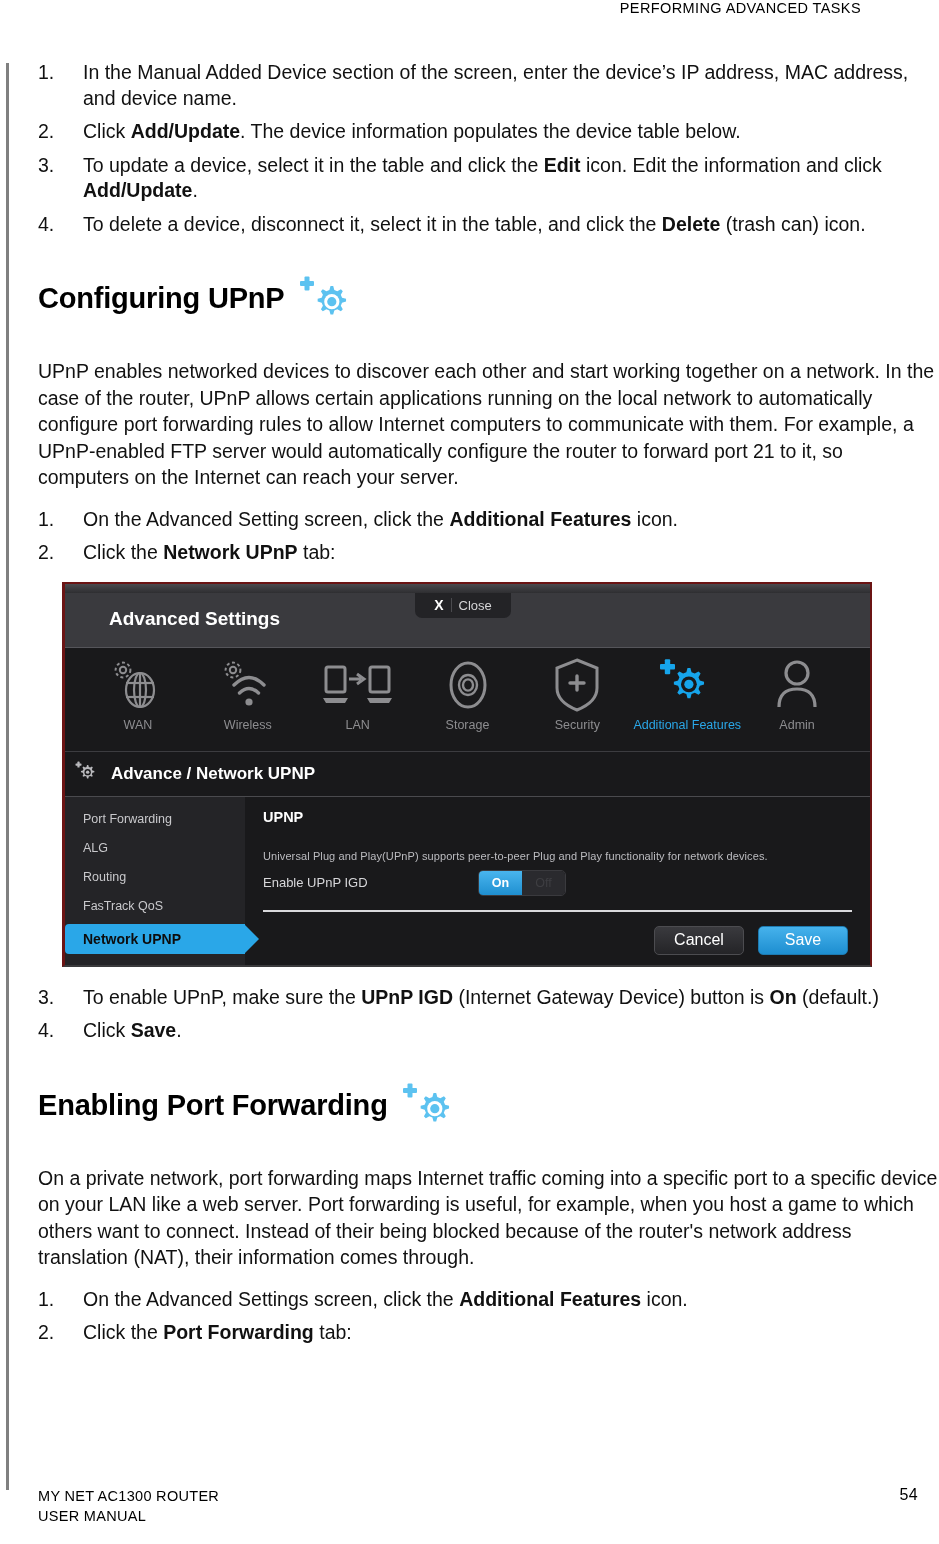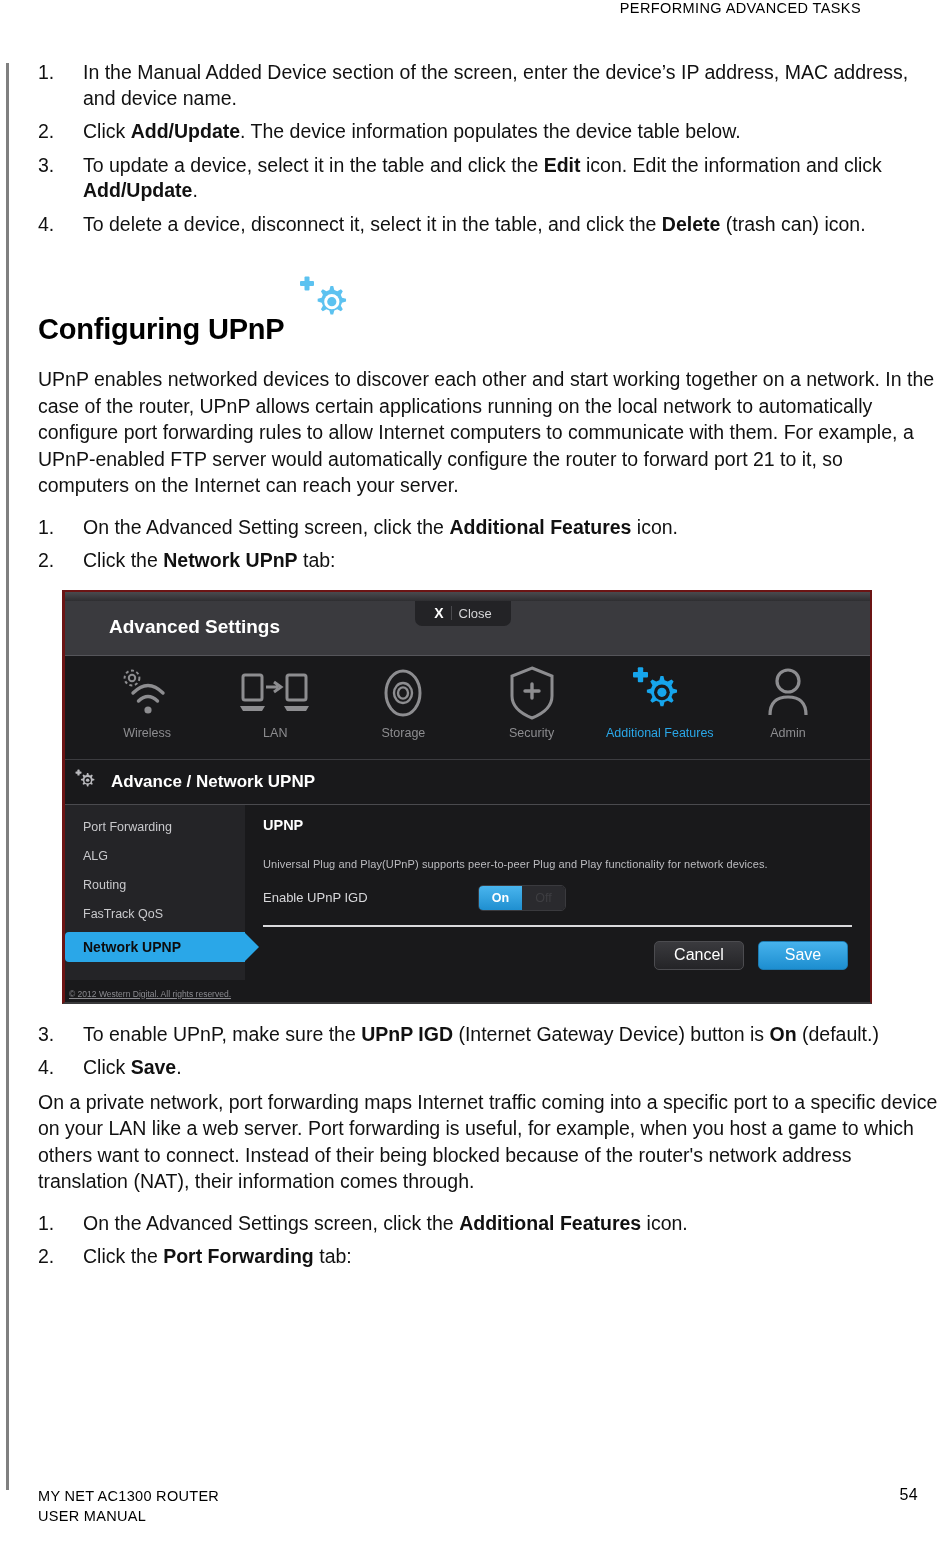--- a/index.html
+++ b/index.html
@@ -101,21 +101,21 @@
   
   h2.section {
     font-size: 29px;
     font-weight: bold;
     margin: 44px 0 20px 0;
     line-height: 34px;
     display: flex;
     align-items: flex-start;
     letter-spacing: -0.2px;
   }
-  h2.section .htext { display: inline-block; margin-top: 31px; }
+  h2.section .htext { display: inline-block; }
   .gear-plus {
     display: inline-block;
     margin-left: 12px;
     position: relative;
     top: -6px;
   }
 
   
   p.body {
     font-size: 19.5px;
@@ -279,21 +279,21 @@
     font-size: 14.5px;
     font-weight: bold;
     margin-bottom: 25px;
   }
   .main-sub {
     color: #bcbcc0;
     font-size: 11px;
     letter-spacing: 0.1px;
   }
   .field-row {
-    margin-top: 15px;
+    margin-top: 8px;
     display: flex;
     align-items: center;
   }
   .field-label {
     color: #d7d7da;
     font-size: 13px;
     width: 215px;
   }
   .toggle {
     width: 86px;
@@ -449,20 +449,38 @@
     <div class="fig-titlebar">
       <div class="fig-title">Advanced Settings</div>
       <div class="close-btn">
         <span class="x">X</span>
         <span>Close</span>
       </div>
     </div>
 
     <div class="fig-iconrow">
 
+      <div class="nav-item">
+        <div class="nav-glyph">
+          <svg width="56" height="56" viewBox="0 0 56 56">
+            <g fill="none" stroke="#8d8d90" stroke-width="2.2">
+              <ellipse cx="30" cy="33" rx="14" ry="17"></ellipse>
+              <ellipse cx="30" cy="33" rx="6" ry="17"></ellipse>
+              <line x1="16" y1="26" x2="44" y2="26"></line>
+              <line x1="16" y1="40" x2="44" y2="40"></line>
+              <line x1="30" y1="16" x2="30" y2="50"></line>
+            </g>
+            <g fill="none" stroke="#8d8d90" stroke-width="2">
+              <circle cx="13" cy="13" r="3.2"></circle>
+              <circle cx="13" cy="13" r="7.4" stroke-dasharray="3 2.6"></circle>
+            </g>
+          </svg>
+        </div>
+        <div class="nav-label">WAN</div>
+      </div>
 
       <div class="nav-item">
         <div class="nav-glyph">
           <svg width="56" height="56" viewBox="0 0 56 56">
             <g fill="none" stroke="#8d8d90" stroke-width="3.4" stroke-linecap="round">
               <path d="M14 28 q15 -15 30 0"></path>
               <path d="M19.5 36 q9.5 -9 19 0"></path>
             </g>
             <circle cx="29" cy="45" r="3.6" fill="#8d8d90"></circle>
             <g fill="none" stroke="#8d8d90" stroke-width="2">
@@ -585,37 +603,50 @@
 
         <div class="fig-divider"></div>
 
         <div class="fig-actions">
           <div class="btn cancel">Cancel</div>
           <div class="btn save">Save</div>
         </div>
       </div>
     </div>
 
-    <div class="fig-bottombar">
-      <div class="fig-copyright">© 2012 Western Digital. All rights reserved.</div>
-    </div>
 
   </div>
 
   <ol class="steps">
     <li>
       <span class="num">3.</span>
       <span class="ind">To enable UPnP, make sure the <b>UPnP IGD</b> (Internet Gateway Device) button is <b>On</b> (default.)</span>
     </li>
     <li>
       <span class="num">4.</span>
       <span class="ind">Click <b>Save</b>.</span>
     </li>
   </ol>
 
+  <h2 class="section">
+    <span class="htext">Enabling Port Forwarding</span>
+    <span class="gear-plus">
+      <svg width="58" height="50" viewBox="0 0 58 50" aria-hidden="true">
+        <g fill="#5cc2f0">
+          <rect x="3" y="6" width="14" height="5" rx="1"></rect>
+          <rect x="7.5" y="1.5" width="5" height="14" rx="1"></rect>
+        </g>
+        <g transform="translate(16,11)">
+          <path fill="#5cc2f0" d="M17.5 0 l2.7 0 1.1 4.0 3.0 1.25 3.6-2.0 1.9 1.9 -2.0 3.6 1.25 3.0 4.0 1.1 0 2.7 -4.0 1.1 -1.25 3.0 2.0 3.6 -1.9 1.9 -3.6-2.0 -3.0 1.25 -1.1 4.0 -2.7 0 -1.1-4.0 -3.0-1.25 -3.6 2.0 -1.9-1.9 2.0-3.6 -1.25-3.0 -4.0-1.1 0-2.7 4.0-1.1 1.25-3.0 -2.0-3.6 1.9-1.9 3.6 2.0 3.0-1.25 z"></path>
+          <circle cx="18.8" cy="15.7" r="7.6" fill="#ffffff"></circle>
+          <circle cx="18.8" cy="15.7" r="4.6" fill="#5cc2f0"></circle>
+        </g>
+      </svg>
+    </span>
+  </h2>
 
   <p class="body">On a private network, port forwarding maps Internet traffic coming into a specific port to a specific device on your LAN like a web server. Port forwarding is useful, for example, when you host a game to which others want to connect. Instead of their being blocked because of the router's network address translation (NAT), their information comes through.</p>
 
   <ol class="steps">
     <li>
       <span class="num">1.</span>
       <span class="ind">On the Advanced Settings screen, click the <b>Additional Features</b> icon.</span>
     </li>
     <li>
       <span class="num">2.</span>

